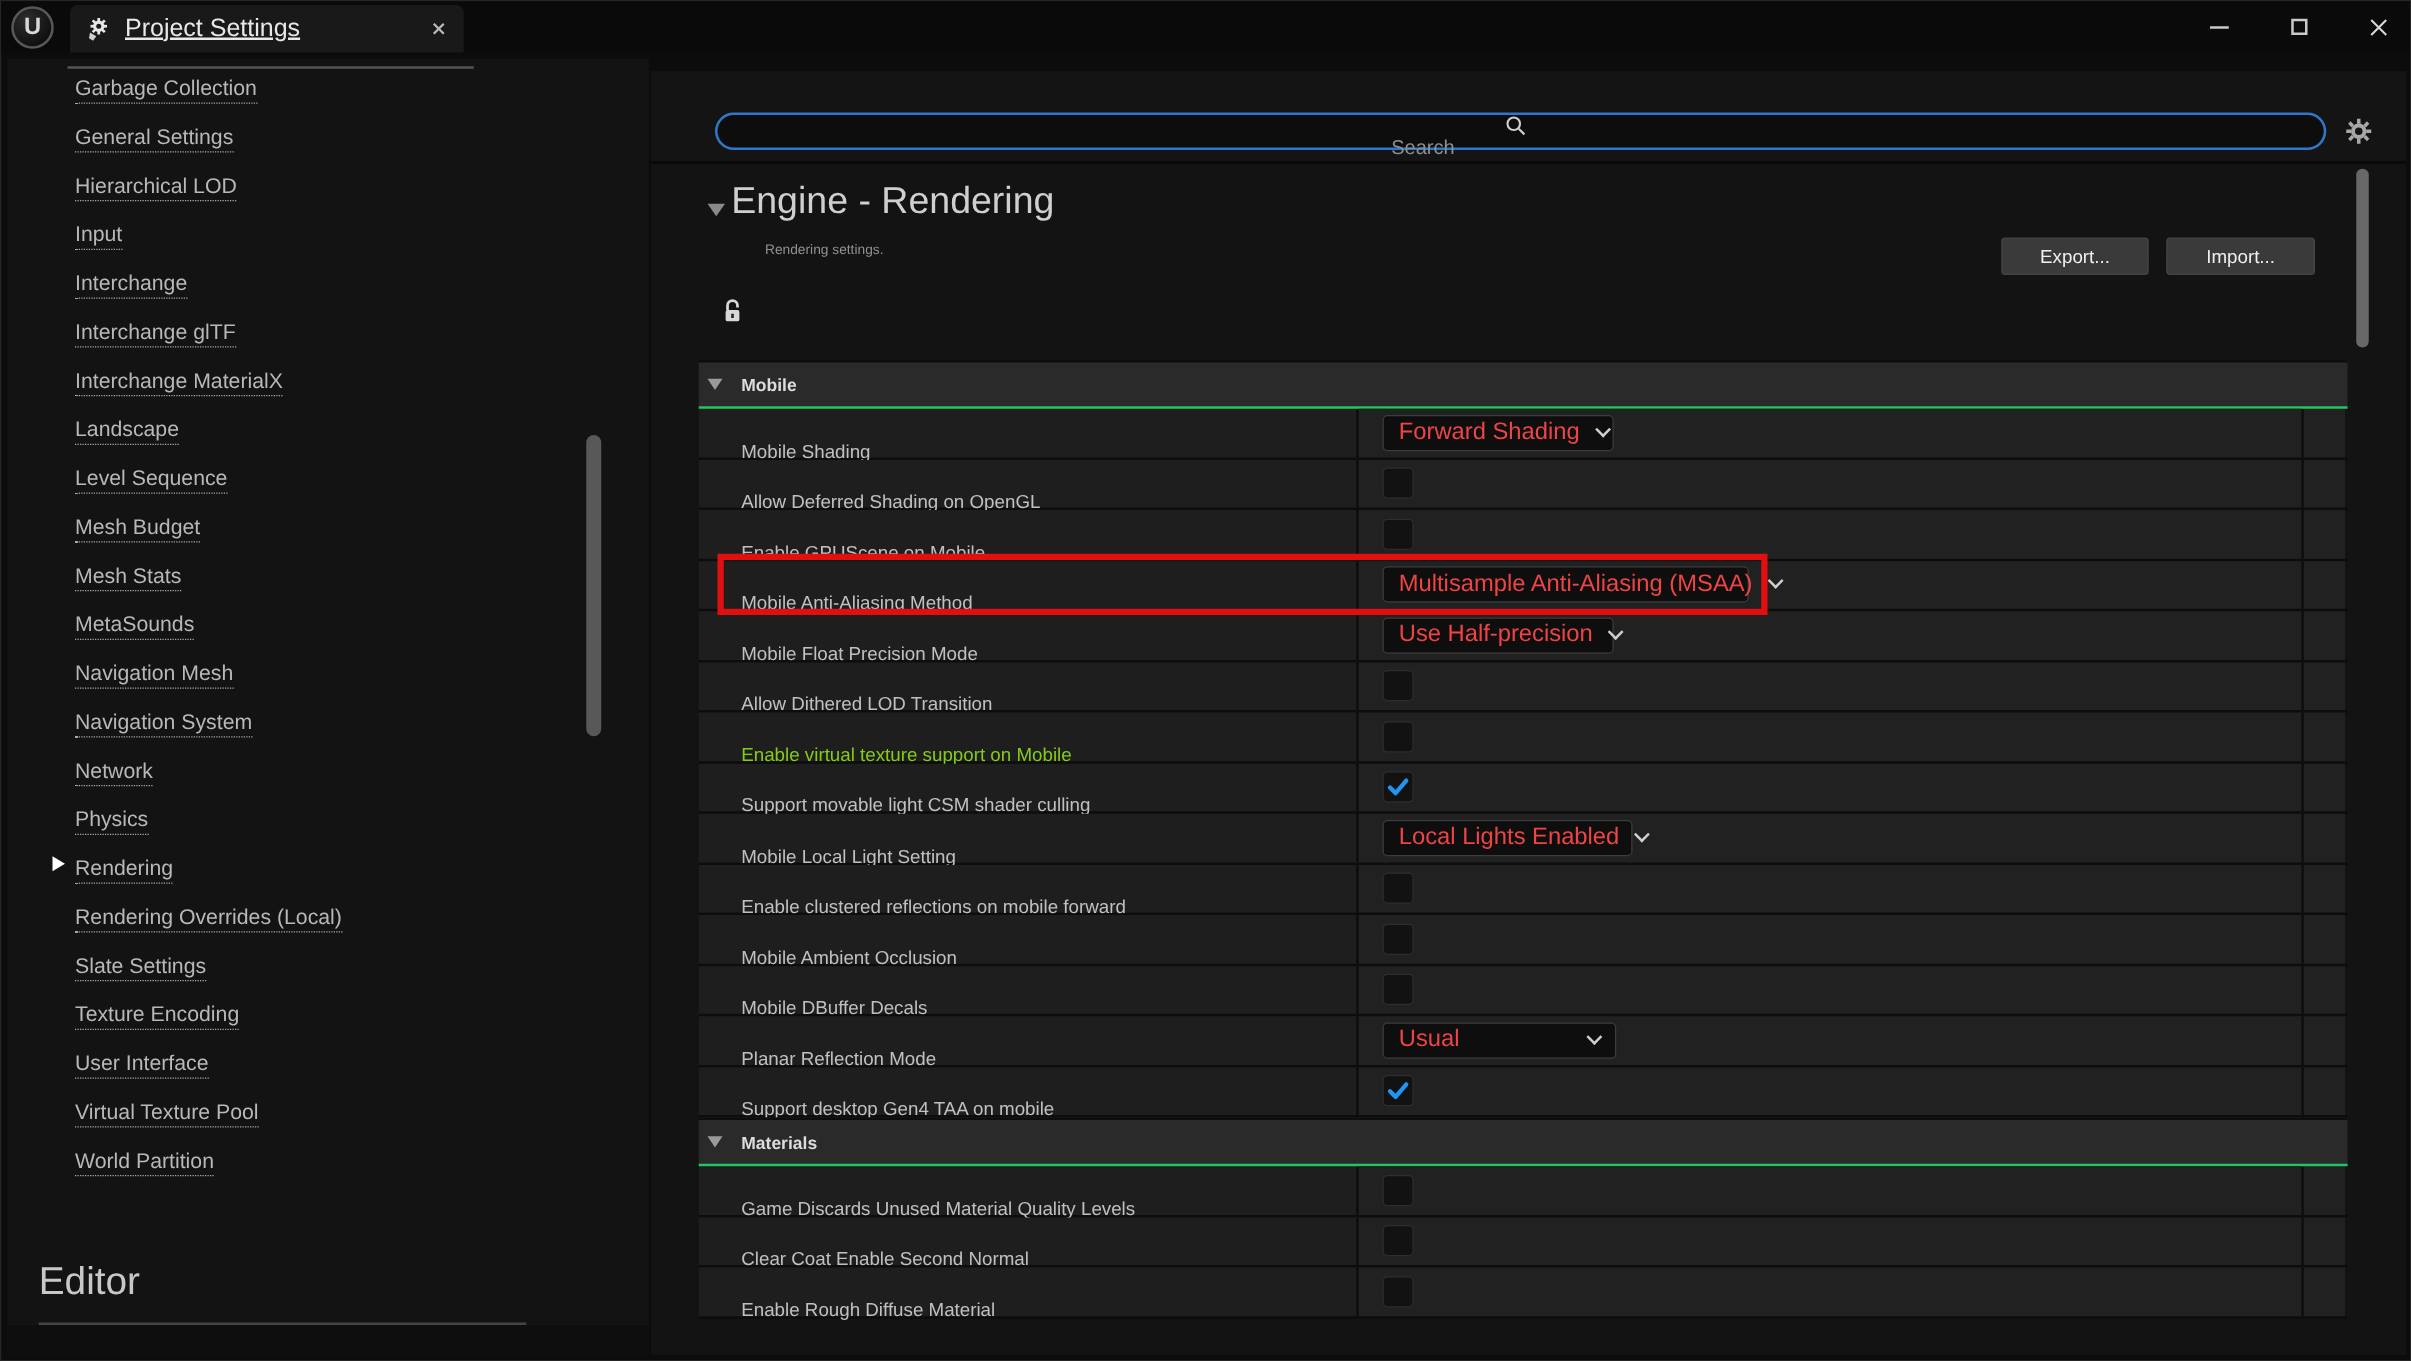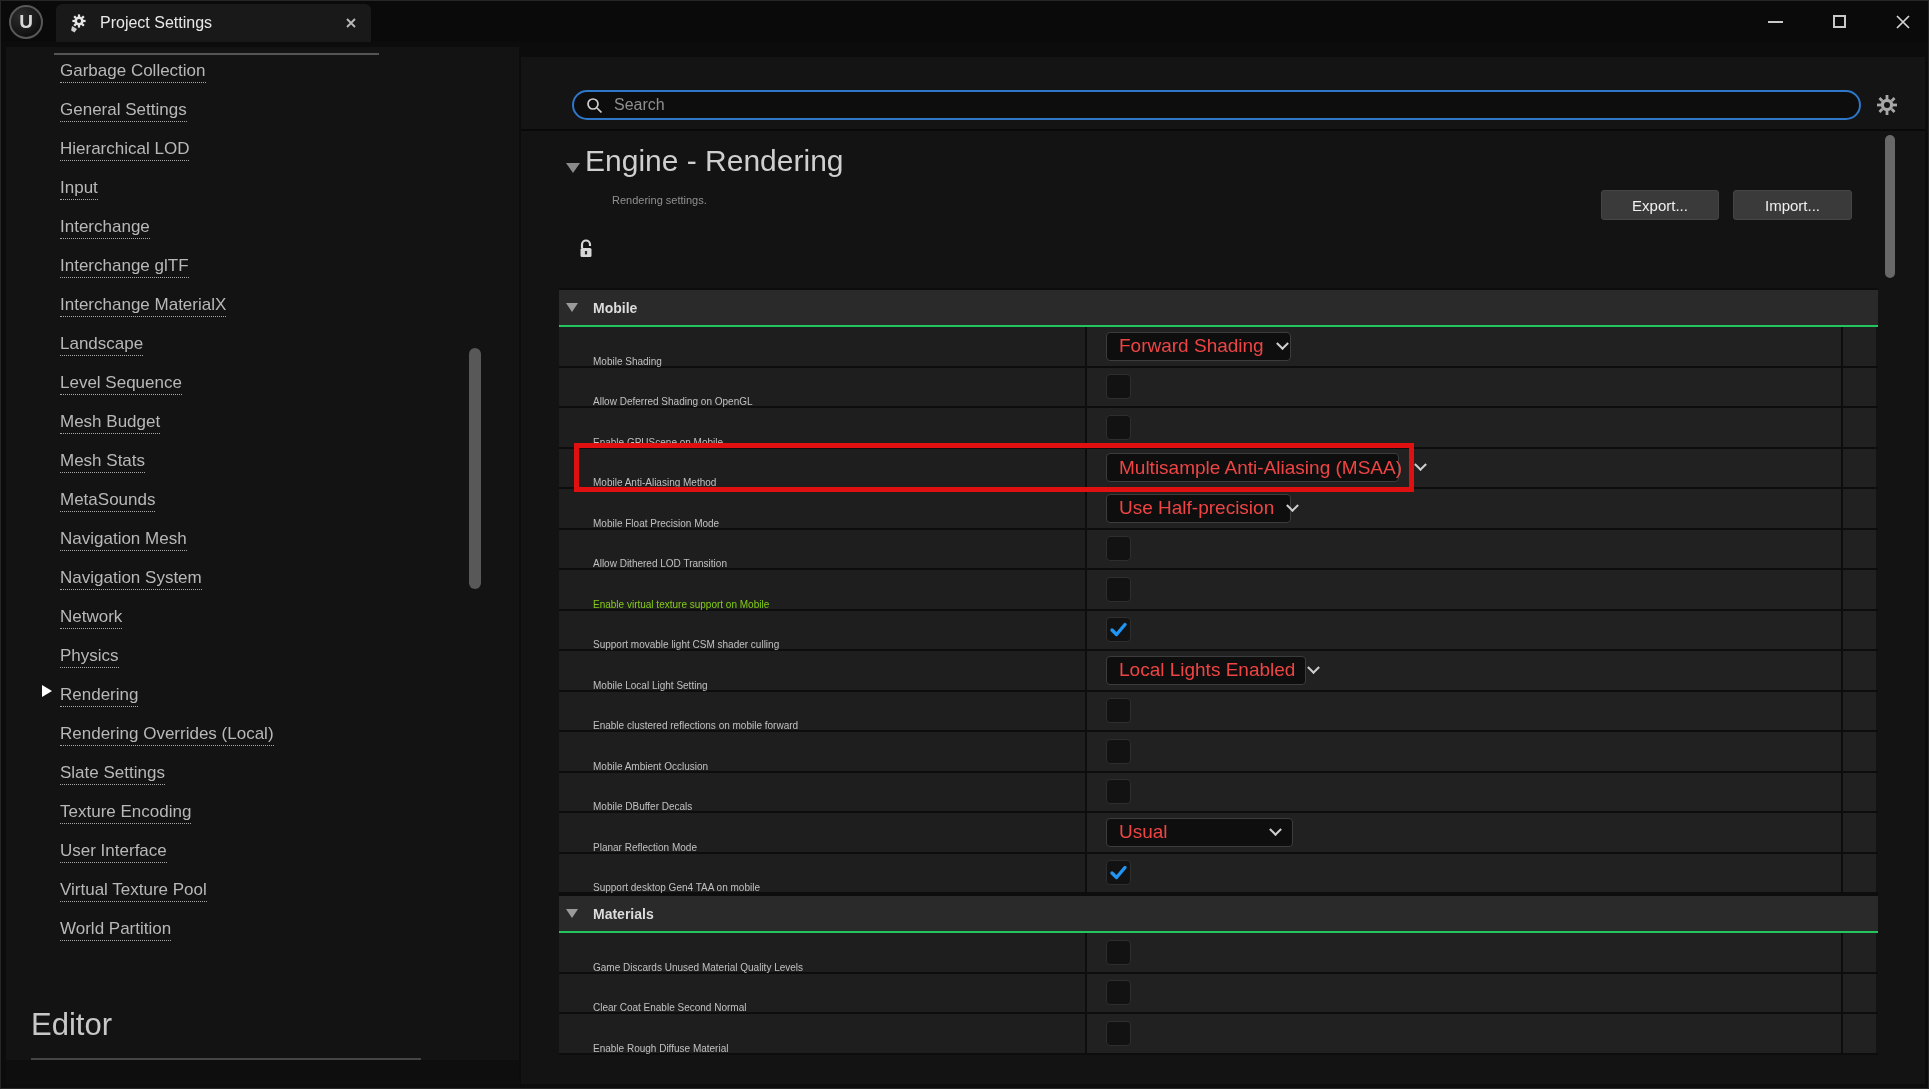--- a/index.html
+++ b/index.html
@@ -8,21 +8,21 @@
 
   
   #titlebar{position:absolute;left:0;top:0;width:100%;height:41px;background:#0a0a0a;}
   .ue-logo{position:absolute;left:8px;top:4px;width:34px;height:34px;border-radius:50%;
     background:radial-gradient(circle at 35% 30%, #2e2e2e 0%, #111 70%);
     border:2px solid #585858;color:#d9d9d9;display:flex;align-items:center;justify-content:center;
     font-weight:700;font-size:19px;}
   .tab{position:absolute;left:55px;top:3px;width:315px;height:38px;background:#191919;
     border-radius:6px 6px 0 0;display:flex;align-items:center;padding:0 12px;}
   .tab-icon{width:20px;height:20px;margin-right:12px;flex:0 0 auto;}
-  .tab-label{color:#e8e8e8;font-size:16px;flex:1;}
+  .tab-label{color:#e8e8e8;font-size:20px;flex:1;text-decoration:underline;}
   .tab-close{width:16px;height:16px;display:flex;align-items:center;justify-content:center;cursor:pointer;}
   .win-controls{position:absolute;right:14px;top:0;height:41px;display:flex;align-items:center;gap:42px;}
   .winbtn{width:22px;height:22px;display:flex;align-items:center;justify-content:center;}
   .minimize-glyph{width:15px;height:2px;background:#c9c9c9;}
   .maximize-glyph{width:13px;height:13px;border:2px solid #c9c9c9;}
 
   
   #sidebar{position:absolute;left:5px;top:46px;width:513px;height:1037px;background:#131313;overflow:hidden;}
   .engine-underline{position:absolute;left:48px;top:6px;width:325px;height:2px;background:#555;}
   .side-list{position:absolute;left:0;top:14px;width:100%;}
@@ -59,21 +59,21 @@
 
   
   .settings-table{position:absolute;left:38px;top:157px;width:1319px;}
   .sheader{height:39px;background:#2a2a2a;border-top:2px solid #0d0d0d;border-bottom:2px solid #22c55e;
     display:flex;align-items:center;position:relative;}
   .sheader .tri{position:absolute;left:7px;width:0;height:0;border-top:9px solid #9a9a9a;
     border-left:6px solid transparent;border-right:6px solid transparent;}
   .sheader-label{margin-left:34px;font-size:14px;font-weight:700;color:#dcdcdc;}
   .srow{height:40.5px;display:flex;border-bottom:2px solid #0d0d0d;}
   .cell-label{width:528px;background:#1e1e1e;border-right:2px solid #0d0d0d;display:flex;align-items:center;}
-  .row-label{margin-left:34px;font-size:10px;color:#c0c0c0;margin-top:30px;}
+  .row-label{margin-left:34px;font-size:15px;color:#c0c0c0;margin-top:30px;}
   .row-label.disabled{color:#84cc16;}
   .cell-value{width:754px;background:#212121;display:flex;align-items:center;position:relative;}
   .cell-right{width:35px;background:#212121;border-left:2px solid #0d0d0d;}
   .dropdown{margin-left:19px;height:29px;background:#0e0e0e;border:1px solid #3c3c3c;border-radius:4px;
     display:flex;align-items:center;padding:0 12px;cursor:pointer;}
   .dd-text{font-size:19px;color:#ef4444;white-space:nowrap;}
   .chevron{margin-left:auto;width:9px;height:9px;border-right:2.5px solid #cfcfcf;border-bottom:2.5px solid #cfcfcf;
     transform:rotate(45deg) translate(-2px,-2px);flex:0 0 auto;}
   .dropdown .chevron{margin-left:14px;}
   .dropdown.spread .chevron{margin-left:auto;}
@@ -205,21 +205,21 @@
         </div>
       </div>
     <div class="editor-heading">Editor</div>
     <div class="editor-underline"></div>
     <div class="sidebar-bottom"></div>
     <div class="side-scrollbar"></div>
   </div>
 
   <div id="main">
     <div class="search-band">
-      <div class="search-box" style="border-color: rgb(46, 119, 201);">
+      <div class="search-box" style="border-color: rgb(46, 119, 201); flex-direction: column;">
         <svg width="17" height="17" viewBox="0 0 17 17">
           <circle cx="7" cy="7" r="5" fill="none" stroke="#cfcfcf" stroke-width="1.7"></circle>
           <line x1="11" y1="11" x2="15.5" y2="15.5" stroke="#cfcfcf" stroke-width="1.7"></line>
         </svg>
         <input class="search-input" placeholder="Search" style="">
       </div>
       <div class="gear-btn">
         <svg width="24" height="24" viewBox="0 0 24 24">
           <g fill="#a8a8a8">
             <rect x="10.6" y="2" width="2.8" height="4"></rect>

